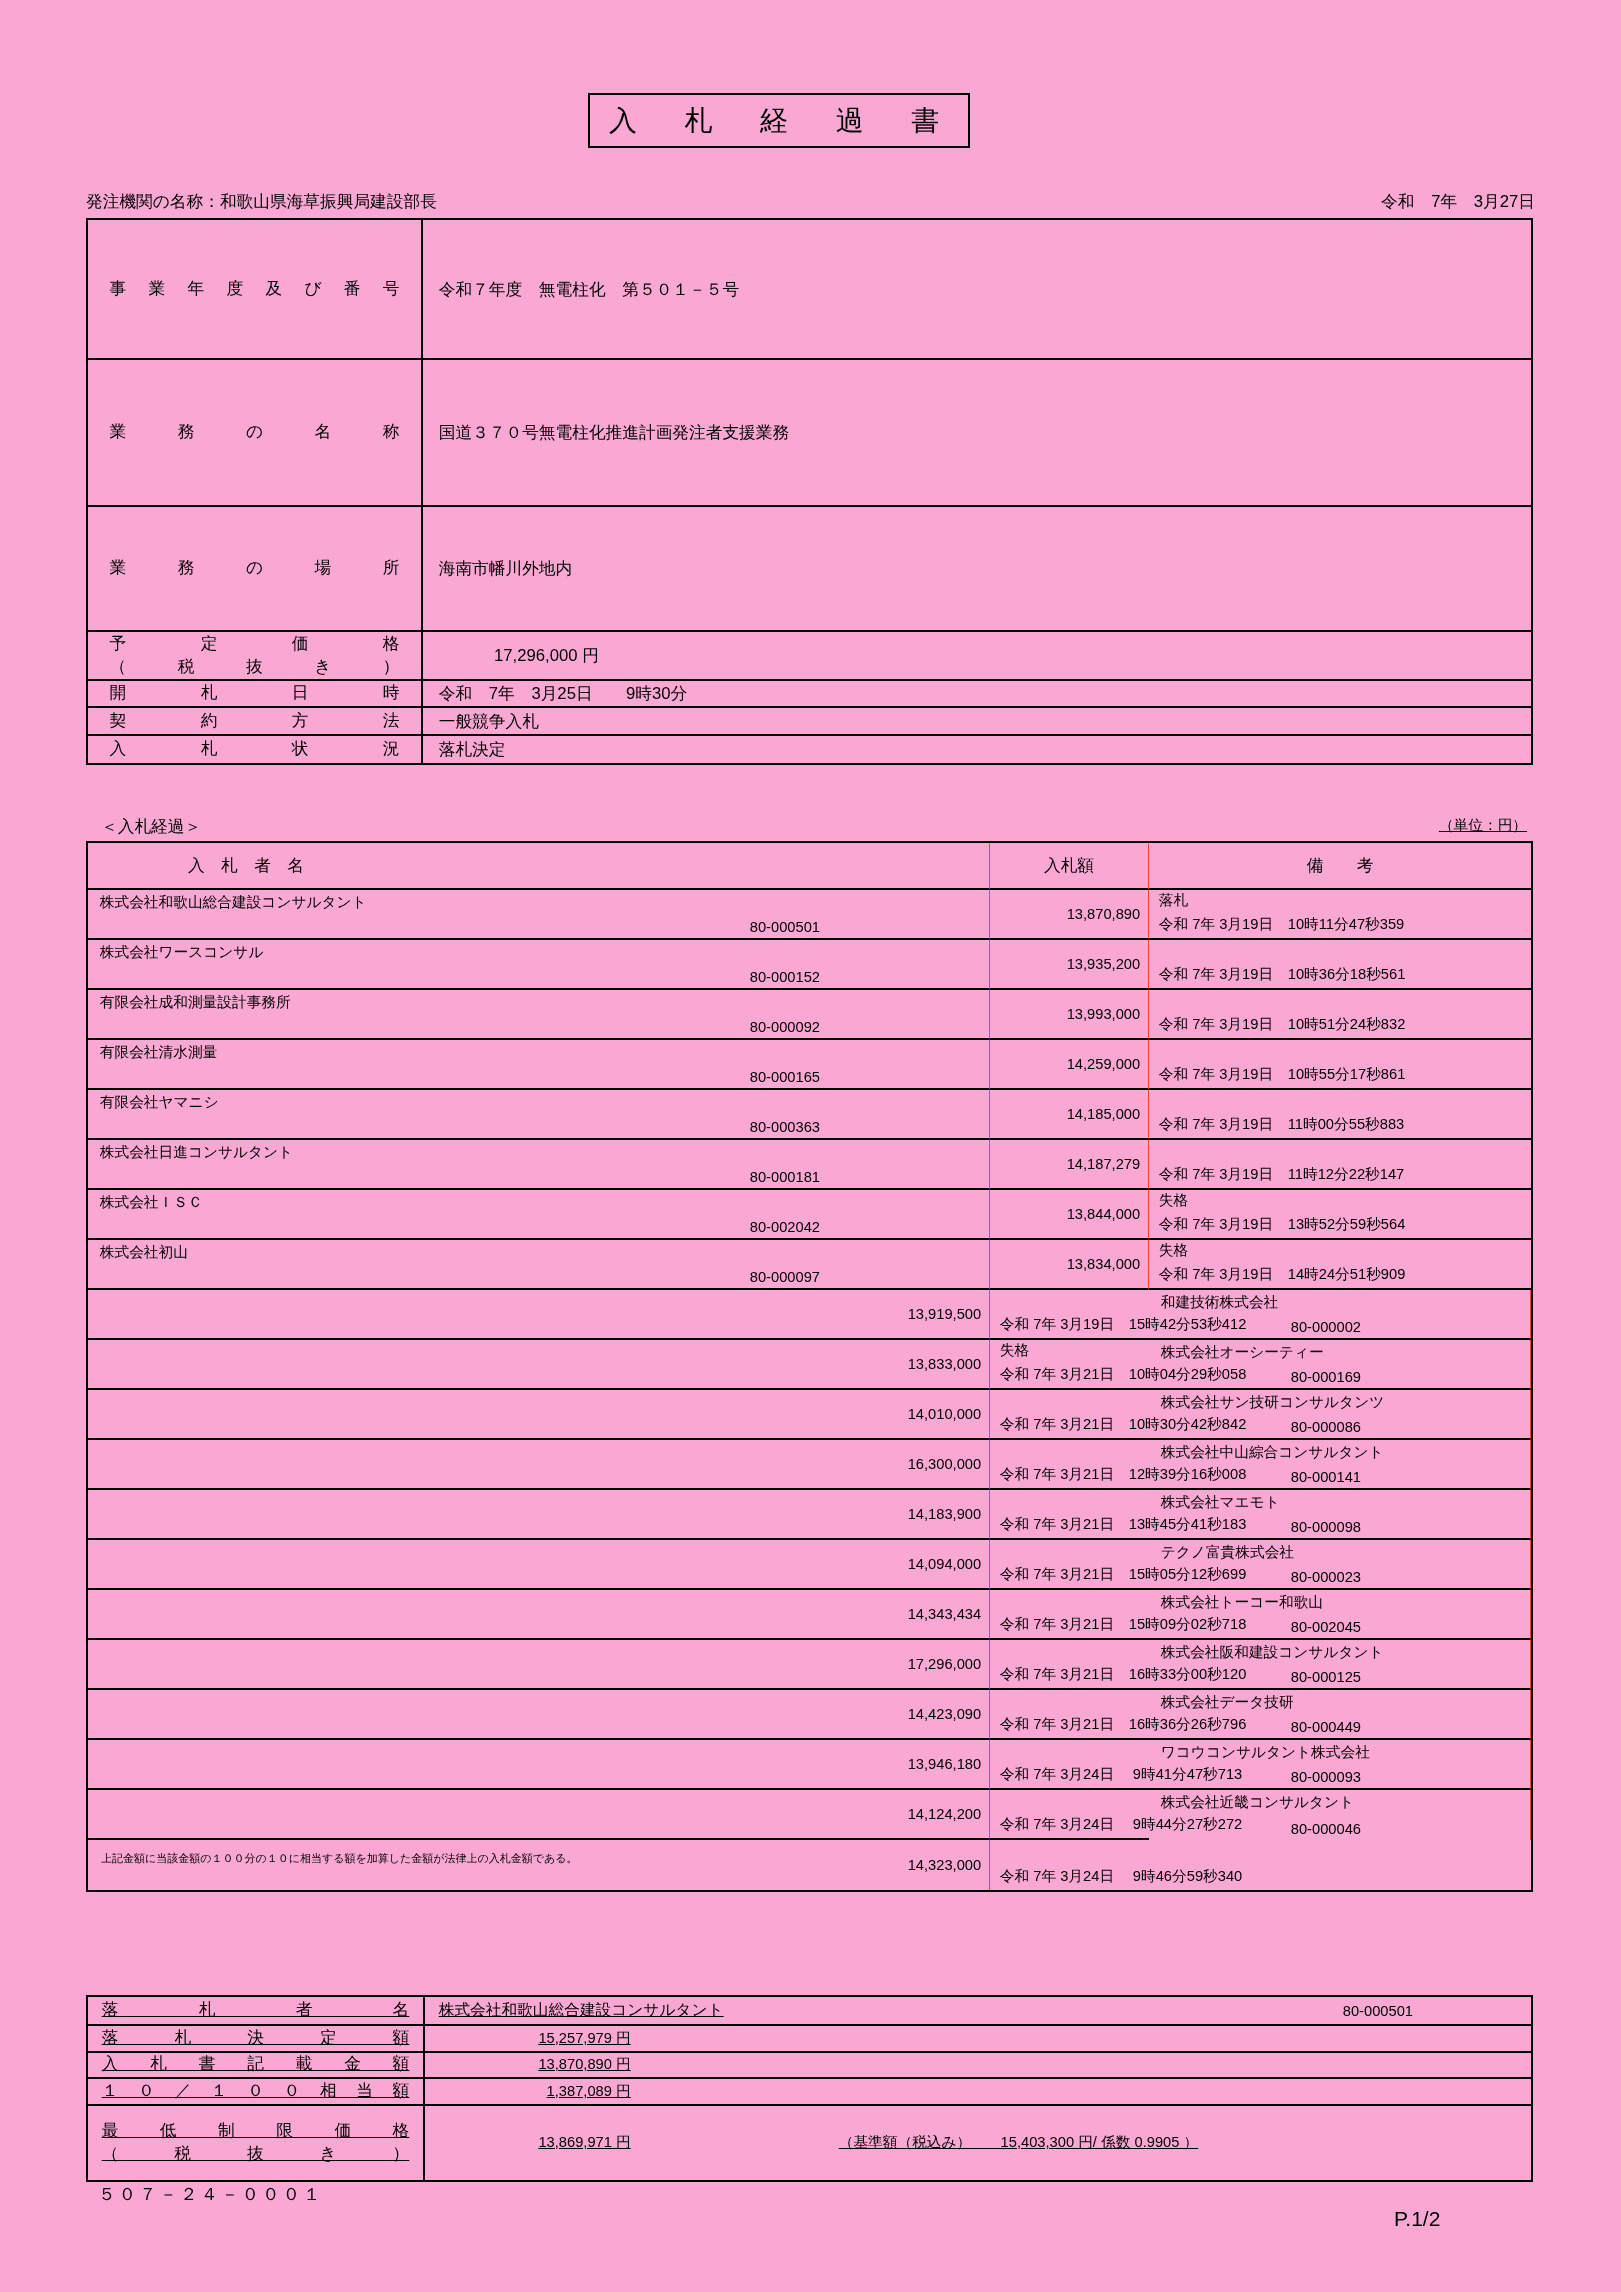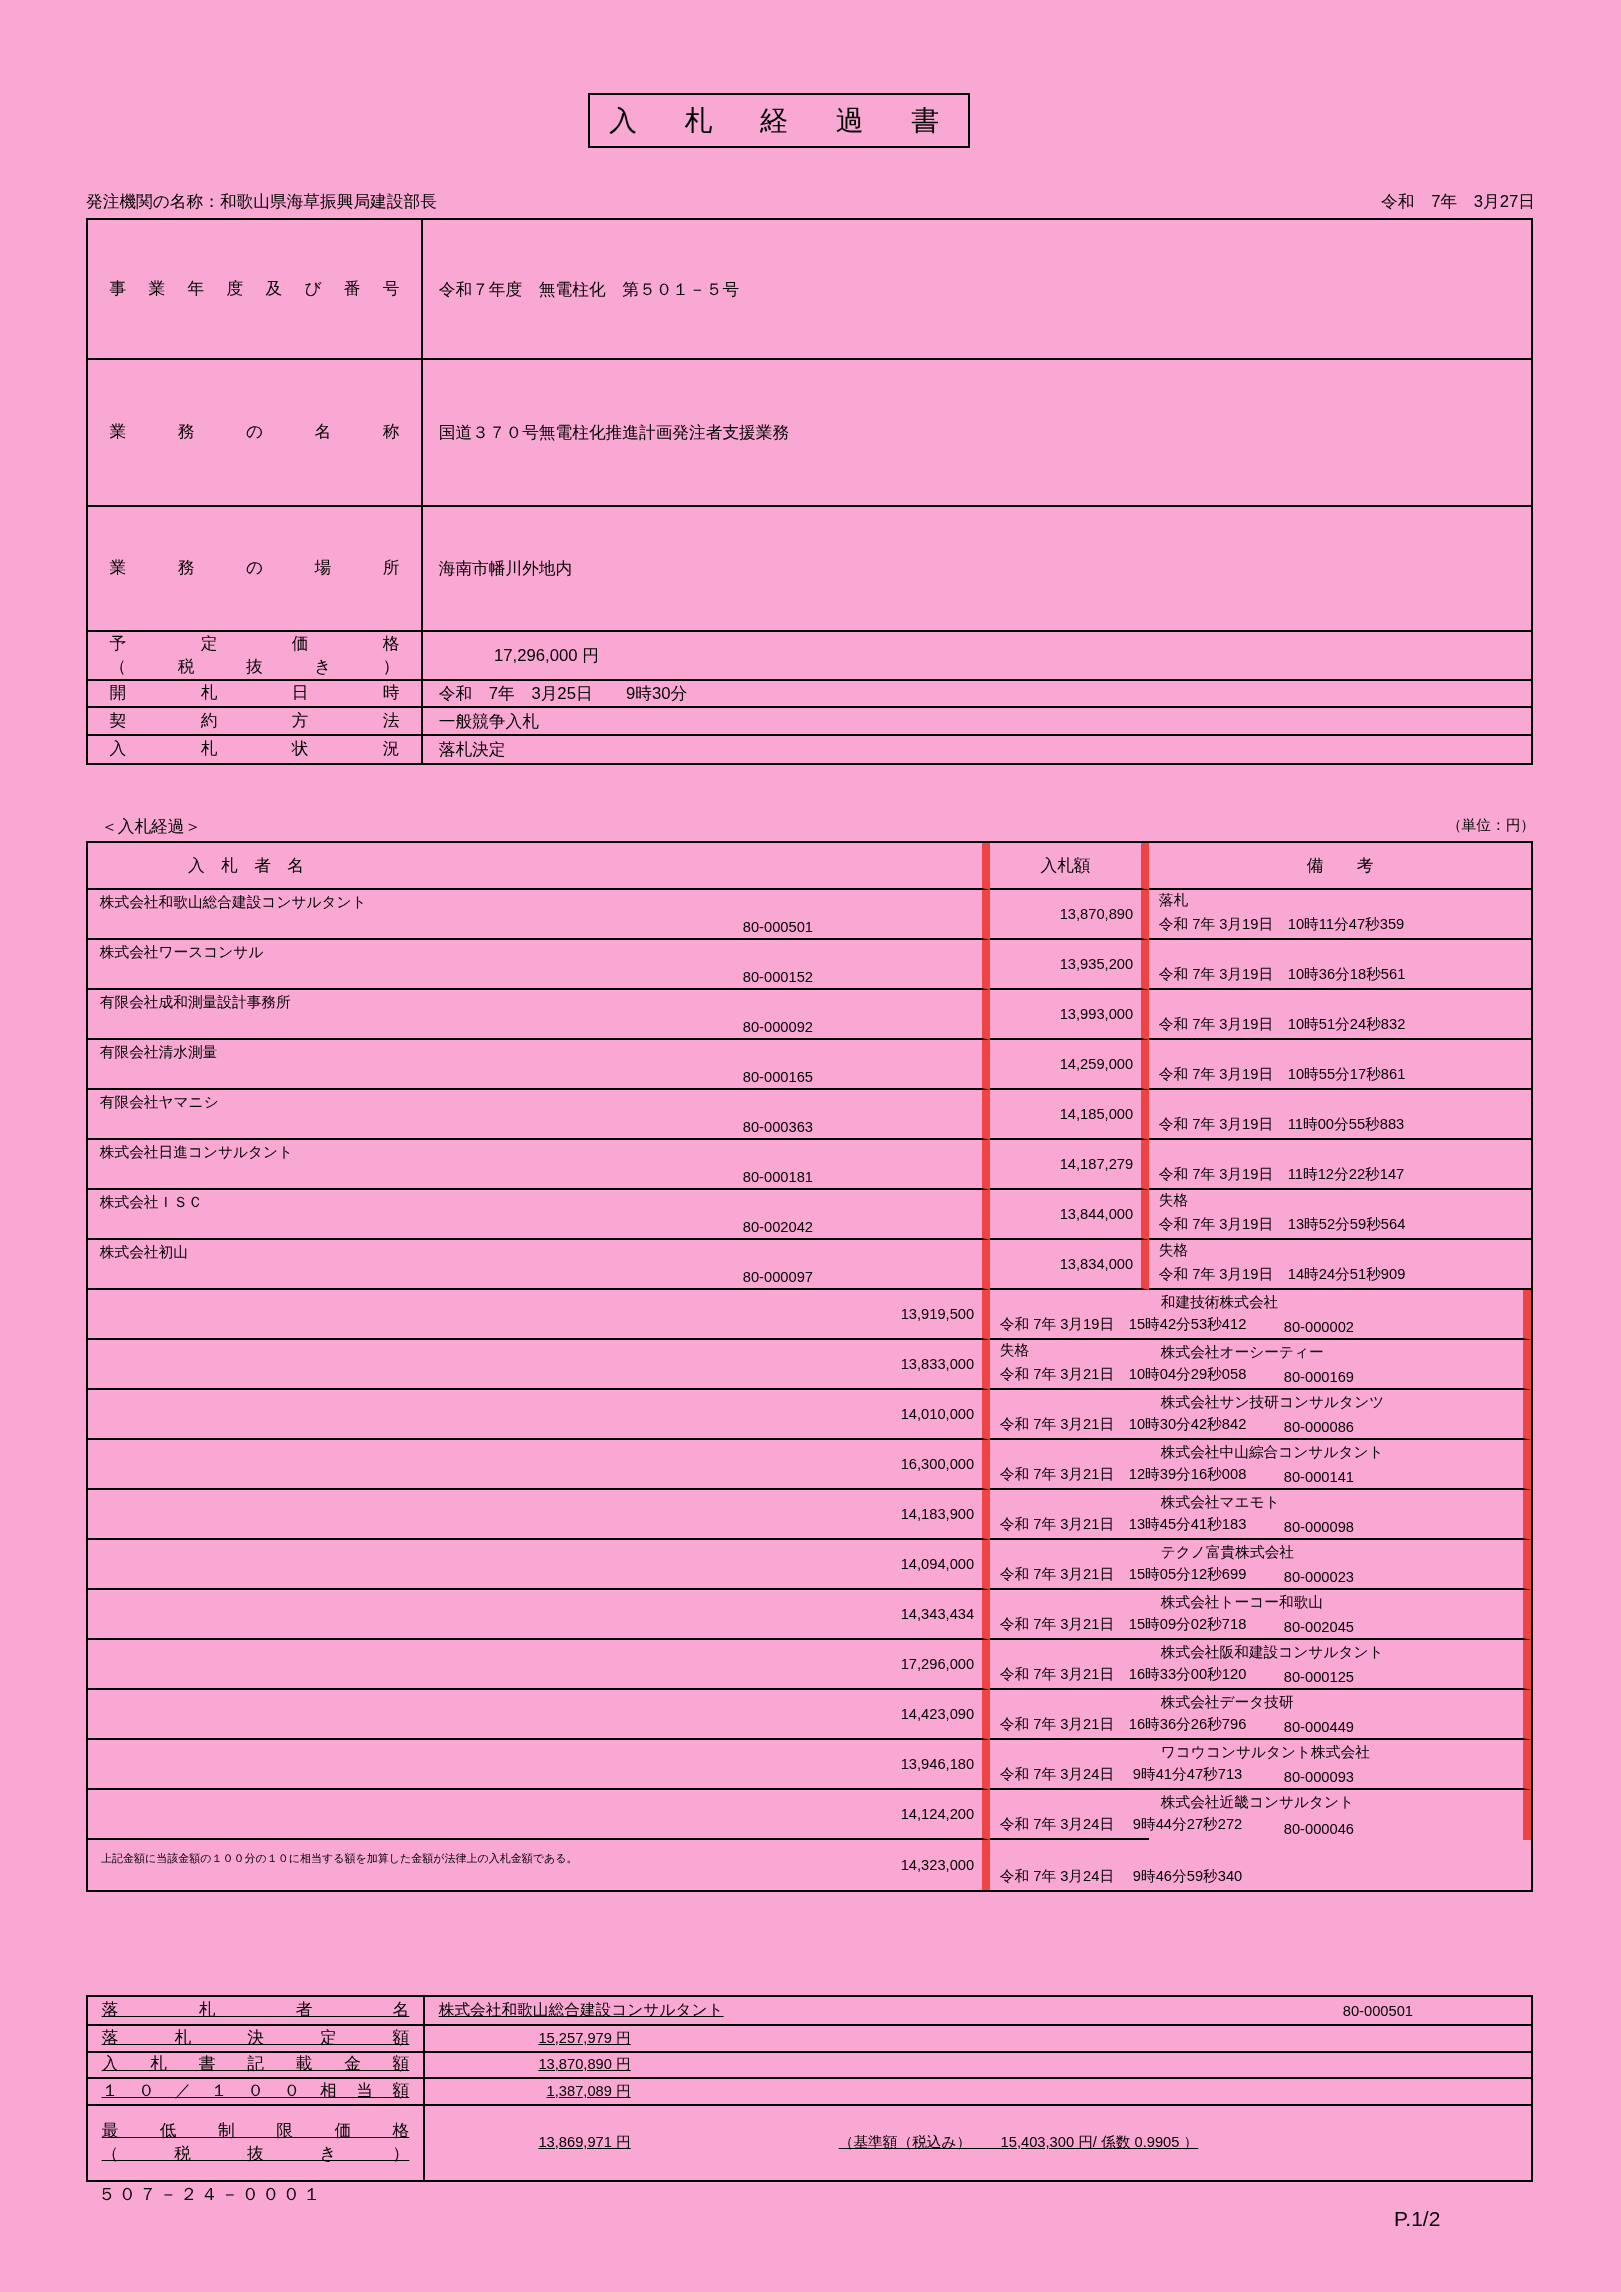--- a/index.html
+++ b/index.html
@@ -22,27 +22,27 @@
           grid-template-rows:140px 147px 125px 49px 27.4px 28px 26.5px;}
   .ptable>div{box-sizing:border-box;border-bottom:2.9px solid #000;}
   .ptable>div:nth-last-child(-n+2){border-bottom:none;}
   .plbl{border-right:2.9px solid #000;display:flex;flex-direction:column;justify-content:center;
         padding:0 21.6px;font-size:16.7px;}
   .pval{display:flex;align-items:center;padding-left:15.7px;font-size:16.7px;}
   .jl{display:block;width:100%;text-align:justify;text-align-last:justify;line-height:1.35;}
 
   
   .bhead{left:101px;top:815px;font-size:16.7px;}
-  .bunit{right:86px;top:816px;font-size:14.7px;text-align:right;}
+  .bunit{right:94px;top:816px;font-size:14.7px;text-align:right;text-decoration:underline;}
   .btable{position:absolute;left:86px;top:841px;border:2.9px solid #000;
           display:grid;grid-template-columns:902px 159px 382px;
           grid-template-rows:47px repeat(20,50px);}
   .btable>div{box-sizing:border-box;border-bottom:2.9px solid #000;position:relative;}
   .btable>div:nth-last-child(-n+3){border-bottom:none;}
-  .c1,.c2{border-right:8px solid #ef4444;}
+  .c1,.c2{border-right:1px solid #ef4444;}
   .bh1{display:flex;align-items:center;padding-left:100px;font-size:16.7px;letter-spacing:5.9px;}
   .bh2,.bh3{display:flex;align-items:center;justify-content:center;font-size:16.7px;}
   .bname{position:absolute;top:2.9px;left:11.8px;font-size:14.7px;white-space:nowrap;}
   .bcode{position:absolute;bottom:2.9px;right:169px;font-size:14.7px;}
   .bamt{display:flex;align-items:center;justify-content:flex-end;padding-right:7.8px;font-size:14.7px;}
   .bres{position:absolute;top:1px;left:9.8px;font-size:14.7px;}
   .bdate{position:absolute;bottom:3.9px;left:9.8px;font-size:14.7px;white-space:nowrap;}
 
   
   .note{left:101px;top:1851px;font-size:11px;}

